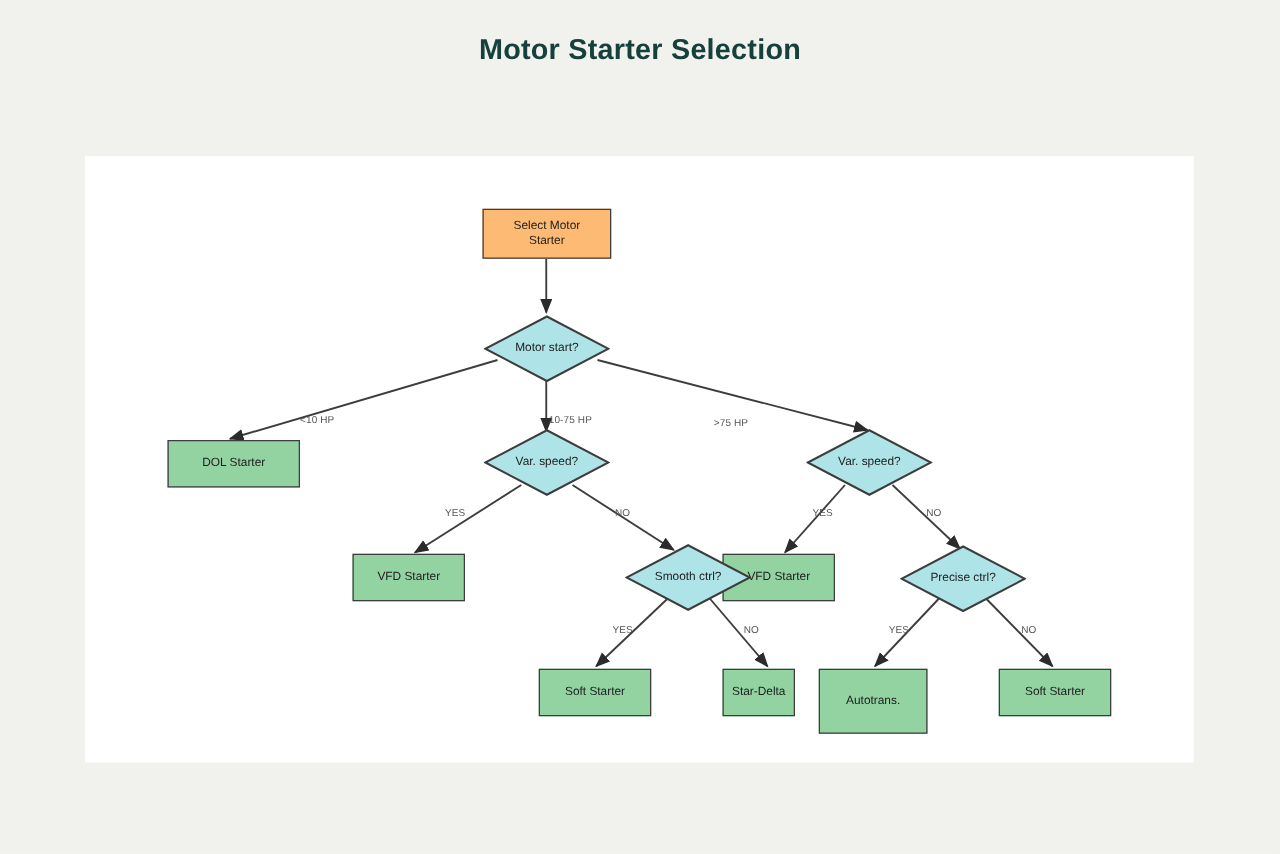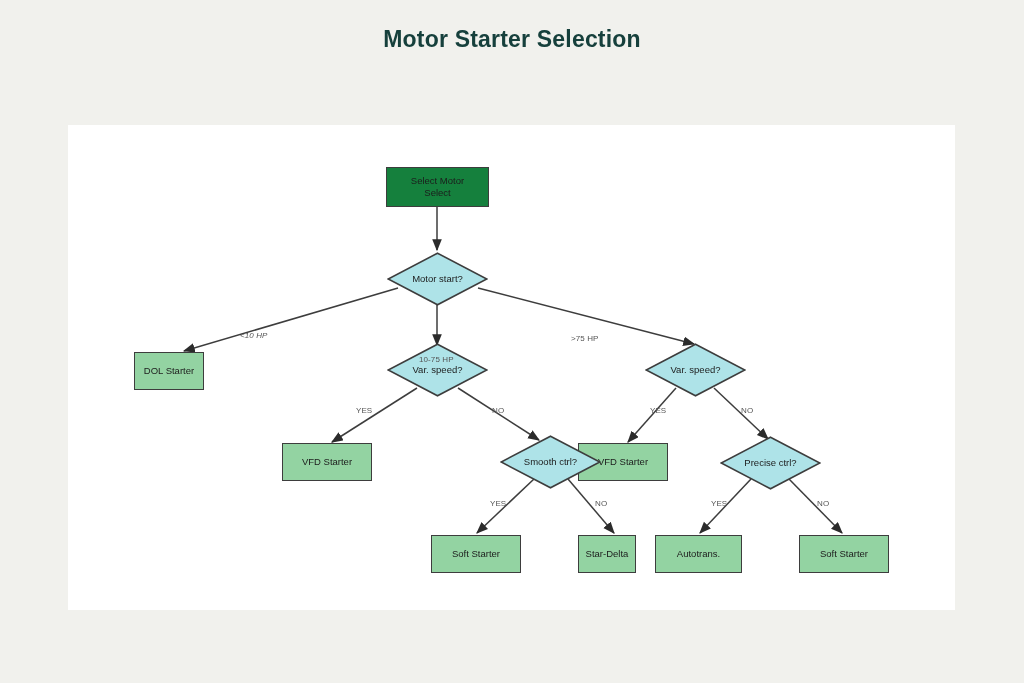--- a/index.html
+++ b/index.html
@@ -49,21 +49,21 @@
     justify-content: center;
     text-align: center;
     font-size: 9.5px;
     color: #1c1c1c;
     line-height: 1.25;
   }
   .node.box {
     border: 1.6px solid #3d3d3d;
   }
   .node.terminal {
-    background: #15803d;
+    background: #fdba74;
   }
   .node.process {
     background: #93d3a2;
   }
   .node.decision {
     background: transparent;
     border: none;
   }
   .diamond-shape {
     position: absolute;
@@ -123,31 +123,31 @@
     <path d="M568,479 L614,533"></path>
 
     <path d="M751,479 L700,533"></path>
 
     <path d="M789,479 L842,533"></path>
   </g>
 </svg>
 
 <div class="node box terminal" style="left:386px; top:167px; width:103px; height:40px; flex-direction:column;">
   <span>Select Motor</span>
-  <span>Select</span>
+  <span>Starter</span>
 </div>
 
 <div class="node decision" style="left:387px; top:252px; width:101px; height:54px;">
   <svg class="diamond-shape" viewBox="0 0 101 54" preserveAspectRatio="none">
     <polygon points="50.5,1.2 99.8,27 50.5,52.8 1.2,27" fill="#aee3e8" stroke="#3d3d3d" stroke-width="1.6"></polygon>
   </svg>
   <span class="diamond-label">Motor start?</span>
 </div>
 
-<div class="node box process" style="left:134px; top:352px; width:70px; height:38px;text-align:right;">
+<div class="node box process" style="left:134px; top:352px; width:106px; height:38px;text-align:right;">
   <span>DOL Starter</span>
 </div>
 
 <div class="node decision" style="left:387px; top:343px; width:101px; height:54px;">
   <svg class="diamond-shape" viewBox="0 0 101 54" preserveAspectRatio="none">
     <polygon points="50.5,1.2 99.8,27 50.5,52.8 1.2,27" fill="#aee3e8" stroke="#3d3d3d" stroke-width="1.6"></polygon>
   </svg>
   <span class="diamond-label">Var. speed?</span>
 </div>
 
@@ -181,31 +181,31 @@
 </div>
 
 <div class="node box process" style="left:431px; top:535px; width:90px; height:38px;">
   <span>Soft Starter</span>
 </div>
 
 <div class="node box process" style="left:578px; top:535px; width:58px; height:38px;">
   <span>Star-Delta</span>
 </div>
 
-<div class="node box process" style="left:655px; top:535px; width:87px; height:38px;justify-content:center;">
+<div class="node box process" style="left:655px; top:535px; width:87px; height:52px;justify-content:center;">
   <span>Autotrans.</span>
 </div>
 
 <div class="node box process" style="left:799px; top:535px; width:90px; height:38px;">
   <span>Soft Starter</span>
 </div>
 
-<div class="edge-label" style="left:240px; top:331px;font-style:italic;">&lt;10 HP</div>
-
-<div class="edge-label" style="left:419px; top:331px;margin-top:24px;">10-75 HP</div>
+<div class="edge-label" style="left:240px; top:331px;">&lt;10 HP</div>
+
+<div class="edge-label" style="left:439px; top:331px;">10-75 HP</div>
 
 <div class="edge-label" style="left:571px; top:334px;">&gt;75 HP</div>
 
 <div class="edge-label" style="left:356px; top:406px;">YES</div>
 
 <div class="edge-label" style="left:492px; top:406px;">NO</div>
 
 <div class="edge-label" style="left:650px; top:406px;">YES</div>
 
 <div class="edge-label" style="left:741px; top:406px;">NO</div>

